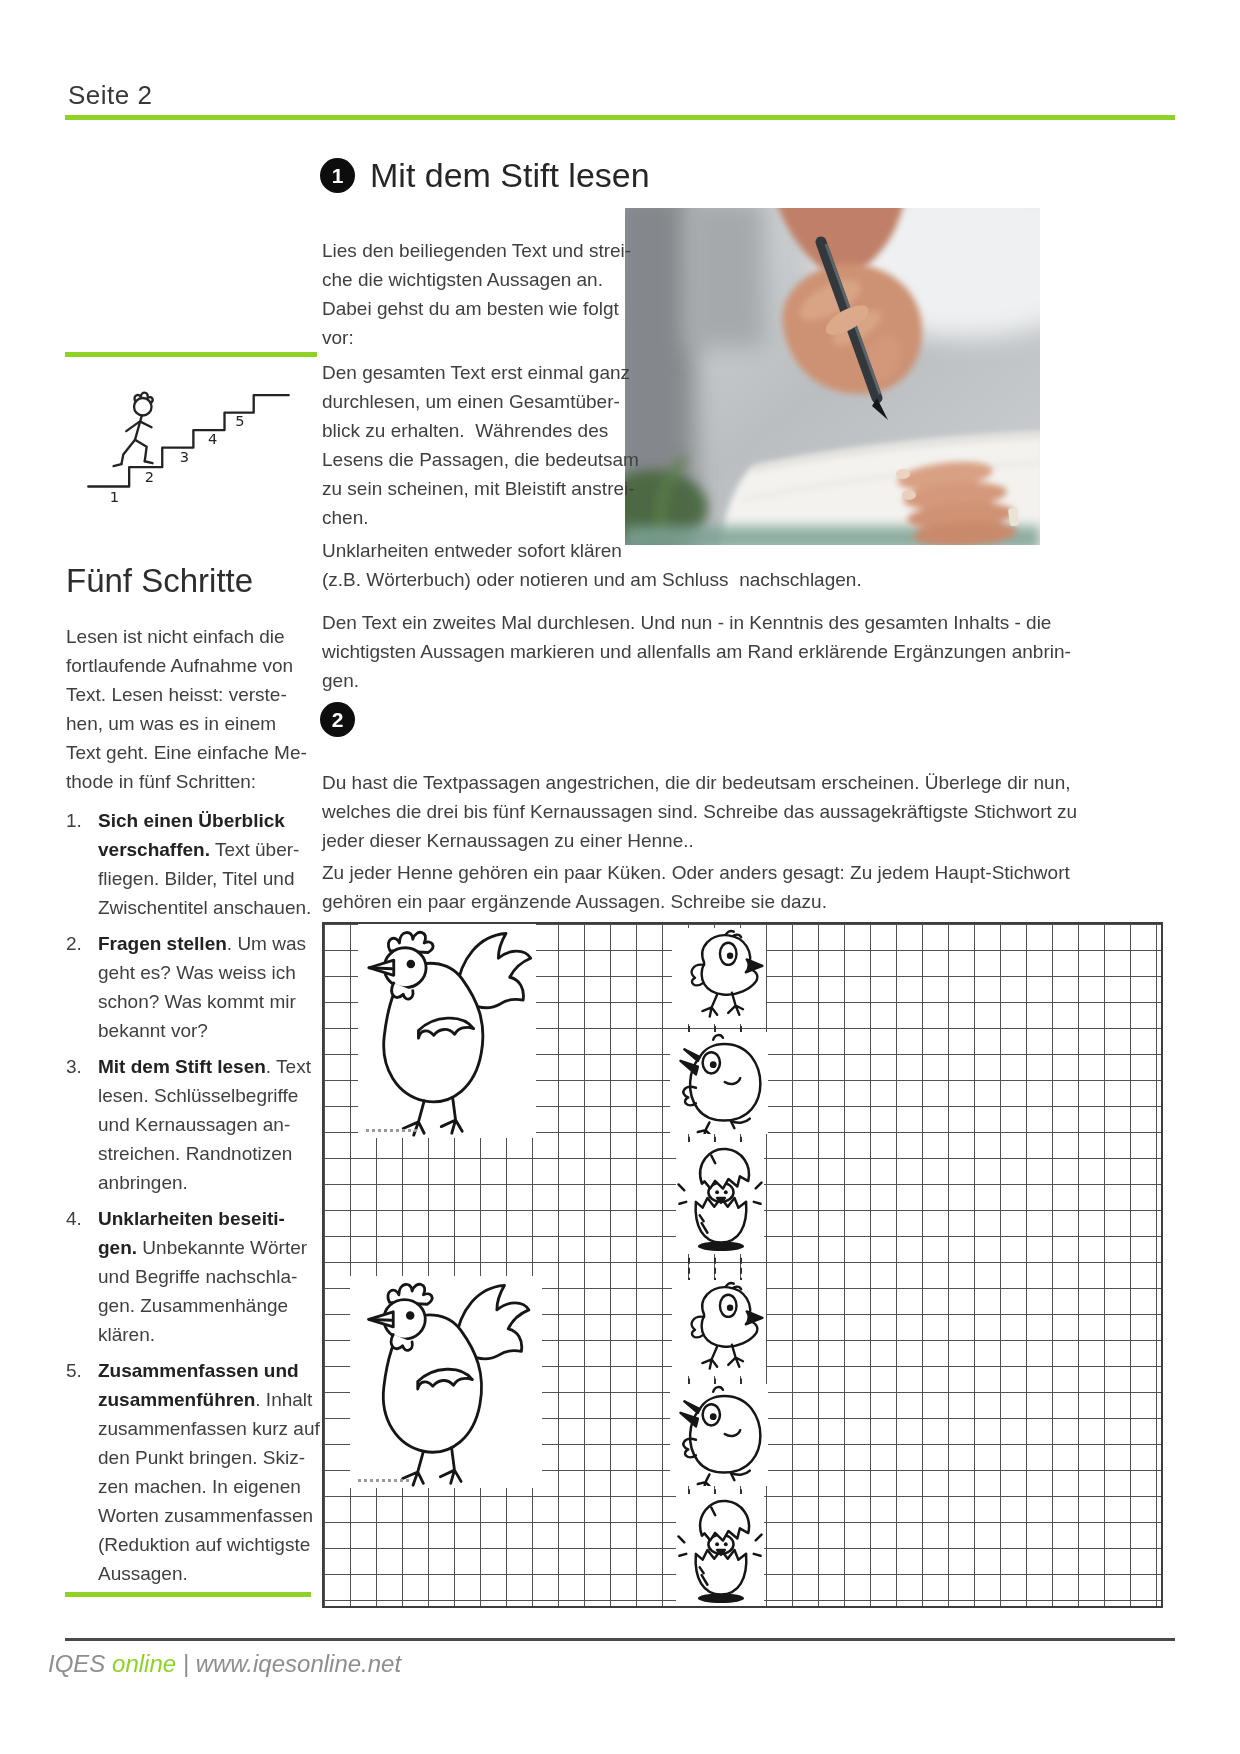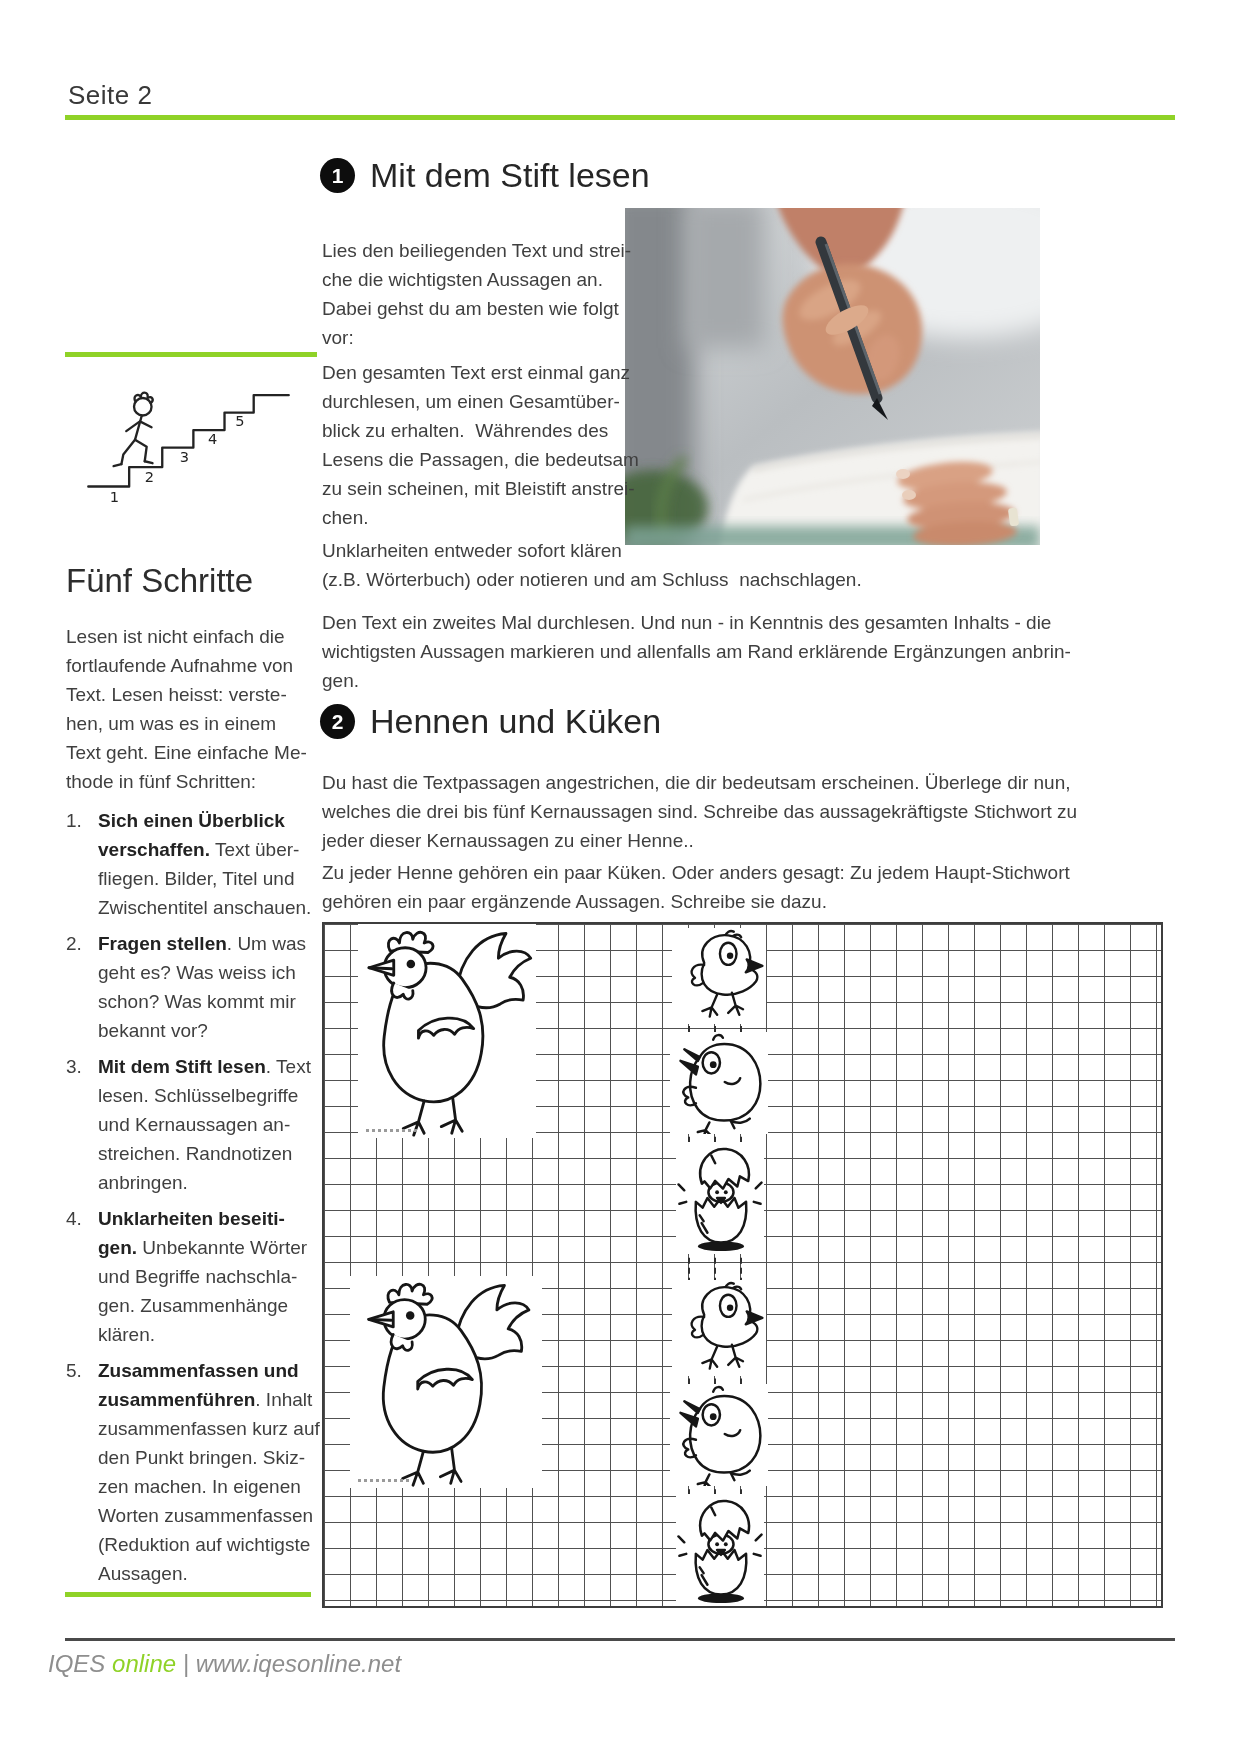--- a/index.html
+++ b/index.html
@@ -189,21 +189,20 @@
 Dabei gehst du am besten wie folgt
 vor:</div>
   <div class="p p4 lines">Den Text ein zweites Mal durchlesen. Und nun - in Kenntnis des gesamten Inhalts - die
 wichtigsten Aussagen markieren und allenfalls am Rand erklärende Ergänzungen anbrin-
 gen.</div>
   <div class="p p3 lines">Unklarheiten entweder sofort klären
 (z.B. Wörterbuch) oder notieren und am Schluss  nachschlagen.</div>
 
   <div class="sec-title s2">
     <span class="cnum">2</span>
-    <span>Hennen und Küken</span>
   </div>
   <div class="p s2p1 lines">Du hast die Textpassagen angestrichen, die dir bedeutsam erscheinen. Überlege dir nun,
 welches die drei bis fünf Kernaussagen sind. Schreibe das aussagekräftigste Stichwort zu
 jeder dieser Kernaussagen zu einer Henne..</div>
   <div class="p s2p2 lines">Zu jeder Henne gehören ein paar Küken. Oder anders gesagt: Zu jedem Haupt-Stichwort
 gehören ein paar ergänzende Aussagen. Schreibe sie dazu.</div>
 
   <div class="grid">
     <div class="vdash" style="left:364px"></div>
     <div class="vdash" style="left:390px"></div>

